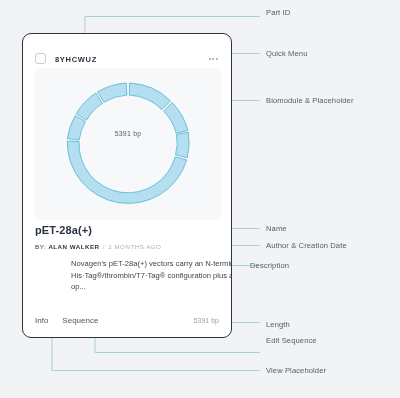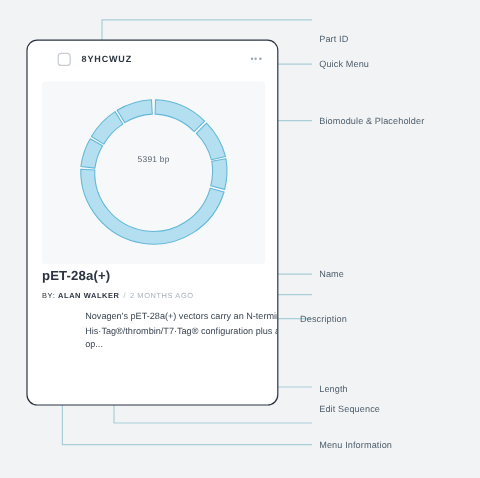--- a/index.html
+++ b/index.html
@@ -48,22 +48,22 @@
   }
 
   
   .card-header {
     position: absolute;
     left: 0;
     top: 0;
     width: 100%;
     height: 30px;
     display: flex;
-    align-items: center;
-    padding: 0 11px 0 25px;
+    align-items: flex-end;
+    padding: 0 11px 0 12px;
     box-sizing: border-box;
   }
   .checkbox {
     width: 11px;
     height: 11px;
     border: 1.3px solid #c6ccd3;
     border-radius: 3px;
     background: #fff;
     box-sizing: border-box;
     flex: 0 0 auto;
@@ -257,25 +257,31 @@
 
     <div class="byline">
       <span>BY:</span>
       <span class="author">ALAN WALKER</span>
       <span class="sep">/</span>
       <span class="date">2 MONTHS AGO</span>
     </div>
 
     <div class="description">Novagen's pET-28a(+) vectors carry an N-terminal His·Tag®/thrombin/T7·Tag® configuration plus an op...</div>
 
+    <div class="card-footer">
+      <div class="footer-tab">Info</div>
+      <div class="footer-tab">Sequence</div>
+      <div class="footer-length">5391 bp</div>
+    </div>
 
   </div>
 
-  <div class="annotation" style="left:266px; top:28px;">Part ID</div>
+  <div class="annotation" style="left:266px; top:8px;">Part ID</div>
   <div class="annotation" style="left:266px; top:49px;">Quick Menu</div>
   <div class="annotation" style="left:266px; top:96px;">Biomodule &amp; Placeholder</div>
   <div class="annotation" style="left:266px; top:224px;">Name</div>
+  <div class="annotation" style="left:266px; top:241px;">Author &amp; Creation Date</div>
   <div class="annotation" style="left:250px; top:261px;">Description</div>
   <div class="annotation" style="left:266px; top:320px;">Length</div>
   <div class="annotation" style="left:266px; top:336px;">Edit Sequence</div>
-  <div class="annotation" style="left:266px; top:366px;">Menu Information</div>
+  <div class="annotation" style="left:266px; top:366px;">View Placeholder</div>
 
 </div>
 
 </body></html>

